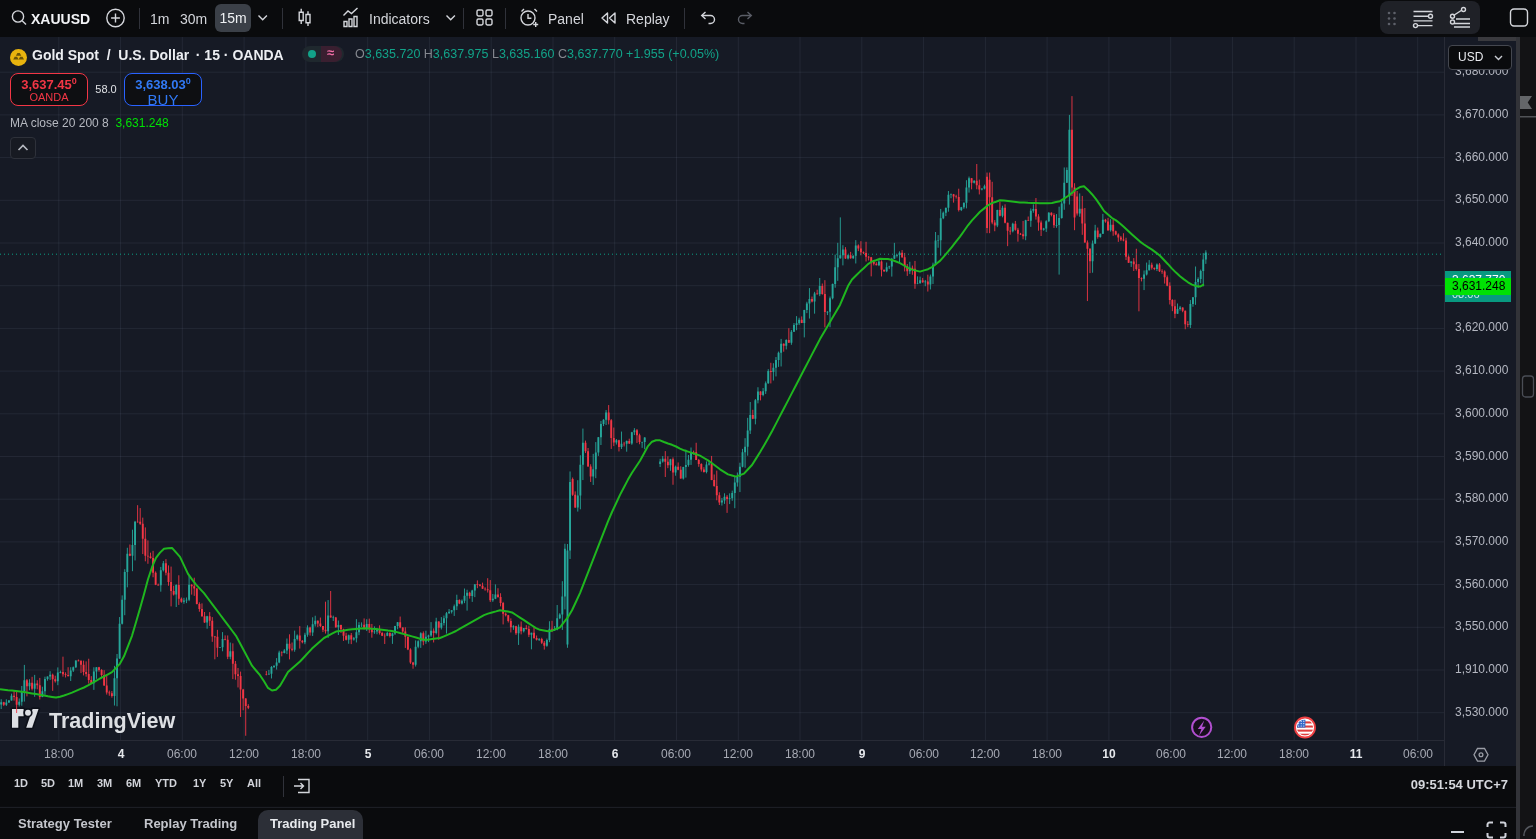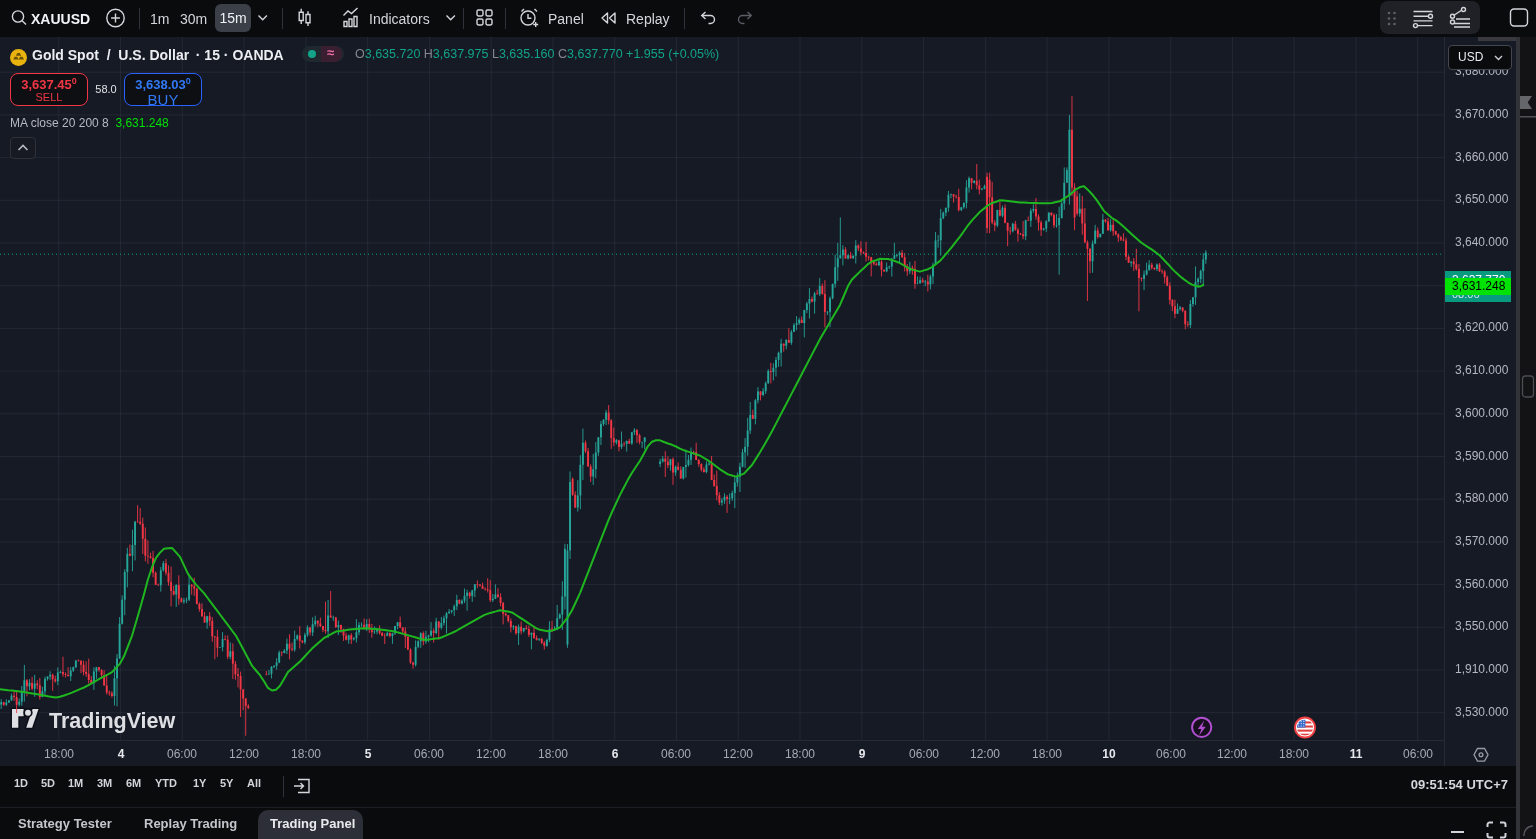--- a/index.html
+++ b/index.html
@@ -236,21 +236,21 @@
   <div style="position:absolute;left:22px;top:3px;width:600px;font-size:14px;font-weight:600;color:#eceef2;">Gold Spot&nbsp; /&nbsp; U.S. Dollar  · 15 · OANDA</div>
   <div style="position:absolute;left:292px;top:2px;width:42px;height:16px;border-radius:8px;background:#1f282e;"></div>
   <div style="position:absolute;left:311px;top:2px;width:21px;height:16px;border-radius:0 8px 8px 0;background:#3a1f30;"></div>
   <div style="position:absolute;left:298px;top:6px;width:8px;height:8px;border-radius:50%;background:#12a389;"></div>
   <div style="position:absolute;left:317px;top:1px;font-size:13px;color:#f36fa8;font-weight:700;">≈</div>
   <div style="position:absolute;left:345px;top:3px;font-size:12.5px;white-space:nowrap;"><span class="olet">O</span><span class="ohlc">3,635.720&nbsp;</span><span class="olet">H</span><span class="ohlc">3,637.975&nbsp;</span><span class="olet">L</span><span class="ohlc">3,635.160&nbsp;</span><span class="olet">C</span><span class="ohlc">3,637.770&nbsp;+1.955&nbsp;(+0.05%)</span></div>
 </div>
 
 <div id="sellbtn">
     <div style="font-size:13px;font-weight:700;color:#f23645;margin-top:2px;">3,637.45<sup style="font-size:9px;">0</sup></div>
-    <div style="font-size:11px;color:#f23645;margin-top:-1px;">SELL</div>
+    <div style="font-size:11px;color:#f23645;margin-top:-1px;">OANDA</div>
   </div>
 <div id="spread">58.0</div>
 <div id="buybtn">
     <div style="font-size:13px;font-weight:700;color:#3179f5;margin-top:2px;">3,638.03<sup style="font-size:9px;">0</sup></div>
     <div style="font-size:15px;color:#3179f5;margin-top:-1px;">BUY</div>
   </div>
 <div id="marow">MA close 20 200 8&nbsp; <span style="color:#00e104;">3,631.248</span></div>
 <div id="chev"><svg width="24" height="20" viewBox="0 0 24 20">
       <path d="M7.5 12l4.5-4.5 4.5 4.5" stroke="#b6b9c1" stroke-width="1.6" fill="none"></path>
     </svg></div>

